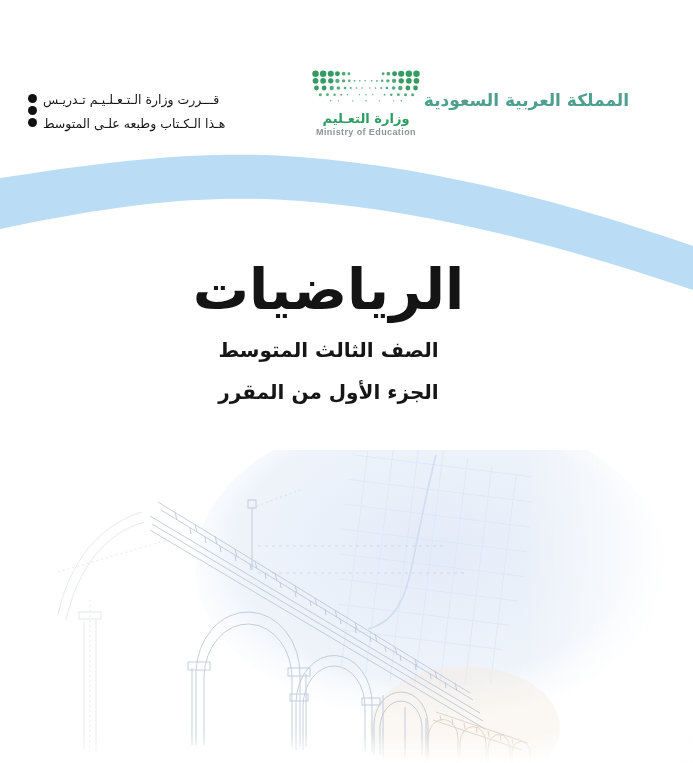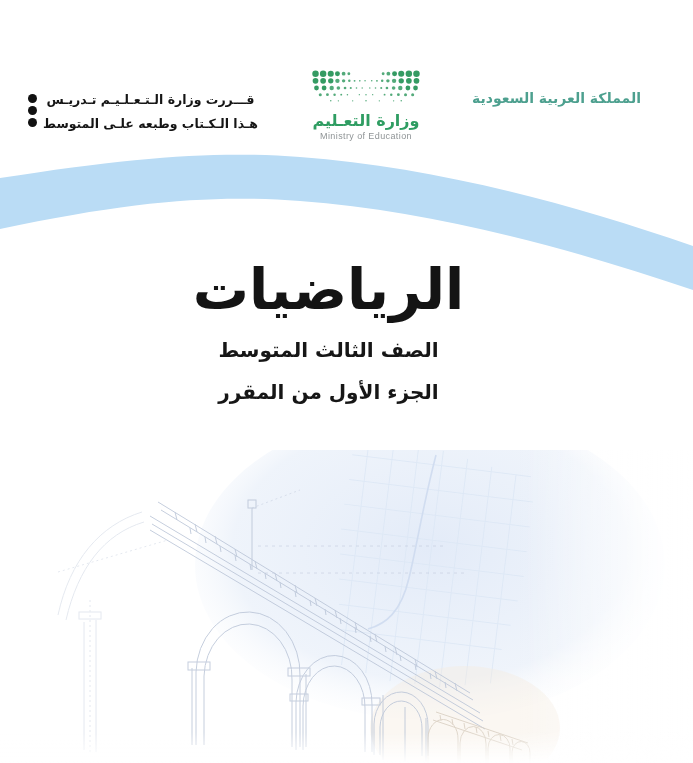--- a/index.html
+++ b/index.html
@@ -7,32 +7,32 @@
     width:693px;height:763px;background:#ffffff;
     font-family:"DejaVu Sans",sans-serif;
     overflow:hidden;
   }
   .page{position:relative;width:693px;height:763px;background:#fff;overflow:hidden;}
 
   
   .decree{position:absolute;top:88px;left:28px;display:flex;align-items:flex-start;}
   .decree-dots{display:flex;flex-direction:column;gap:3px;margin-top:6px;margin-right:6px;}
   .decree-dots span{width:9px;height:9px;border-radius:50%;background:#111;display:block;}
-  .decree-text{direction:rtl;text-align:center;font-weight:bold;font-size:12.5px;
+  .decree-text{direction:rtl;text-align:left;font-weight:normal;font-size:12.5px;
     line-height:24px;color:#151515;white-space:nowrap;}
 
   
   .logo{position:absolute;top:68px;left:284px;width:164px;text-align:center;}
   .logo svg{display:block;margin:0 auto;}
-  .logo-ar{direction:rtl;font-size:16px;font-weight:bold;color:#2f9d62;margin-top:3px;letter-spacing:.5px;}
+  .logo-ar{direction:rtl;font-size:13px;font-weight:bold;color:#2f9d62;margin-top:3px;letter-spacing:.5px;}
   .logo-en{font-family:"Liberation Sans",sans-serif;font-size:9px;color:#8f9496;margin-top:1px;letter-spacing:.4px;}
 
   
-  .kingdom{position:absolute;top:90px;right:52px;direction:rtl;
-    font-size:14px;font-weight:600;color:#4da08f;white-space:nowrap;}
+  .kingdom{position:absolute;top:90px;right:64px;direction:rtl;
+    font-size:17px;font-weight:600;color:#4da08f;white-space:nowrap;}
 
   
   .wave{position:absolute;top:150px;left:0;width:693px;height:160px;z-index:1;pointer-events:none;}
 
   
   .titles{position:absolute;top:0;left:0;width:693px;z-index:2;}
   .book-title{position:absolute;top:262px;left:0;width:693px;text-align:center;
     transform:translateX(-18px);direction:rtl;font-size:56px;font-weight:bold;color:#141414;line-height:1;}
   .book-grade{position:absolute;top:338px;left:0;width:693px;text-align:center;
     transform:translateX(-18px);direction:rtl;font-size:20px;font-weight:bold;color:#161616;}
@@ -121,21 +121,21 @@
         <circle cx="111" cy="28" r="1.6" fill="#359b63" opacity="0.85"></circle>
         <circle cx="25" cy="34.5" r="0.8" fill="#359b63" opacity="0.85"></circle>
         <circle cx="33" cy="34.5" r="0.7" fill="#359b63" opacity="0.85"></circle>
         <circle cx="48" cy="34.5" r="0.7" fill="#359b63" opacity="0.85"></circle>
         <circle cx="62" cy="34.5" r="0.8" fill="#359b63" opacity="0.85"></circle>
         <circle cx="76" cy="34.5" r="0.7" fill="#359b63" opacity="0.85"></circle>
         <circle cx="91" cy="34.5" r="0.7" fill="#359b63" opacity="0.85"></circle>
         <circle cx="99" cy="34.5" r="0.8" fill="#359b63" opacity="0.85"></circle>
       </svg>
     <div class="logo-ar" style="color: rgb(47, 157, 98);">وزارة التعـليم</div>
-    <div class="logo-en" style="color: rgb(143, 148, 150);">Ministry of Education</div>
+    <div class="logo-en" style="color: rgb(143, 148, 150); font-weight: bold;">Ministry of Education</div>
   </div>
 
   <div class="kingdom" style="color: rgb(77, 160, 143);">المملكة العربية السعودية</div>
 
   <svg class="wave" viewBox="0 0 693 160" preserveAspectRatio="none">
     <path id="wavePath" d="M0,28 C140,6 220,1 300,7 C430,17 560,50 693,96 L693,140 C560,95 430,61 300,51 C220,45 140,49 0,79 Z" fill="#badcf5"></path>
   </svg>
 
   <div class="titles">
     <div class="book-title">الرياضيات</div>

